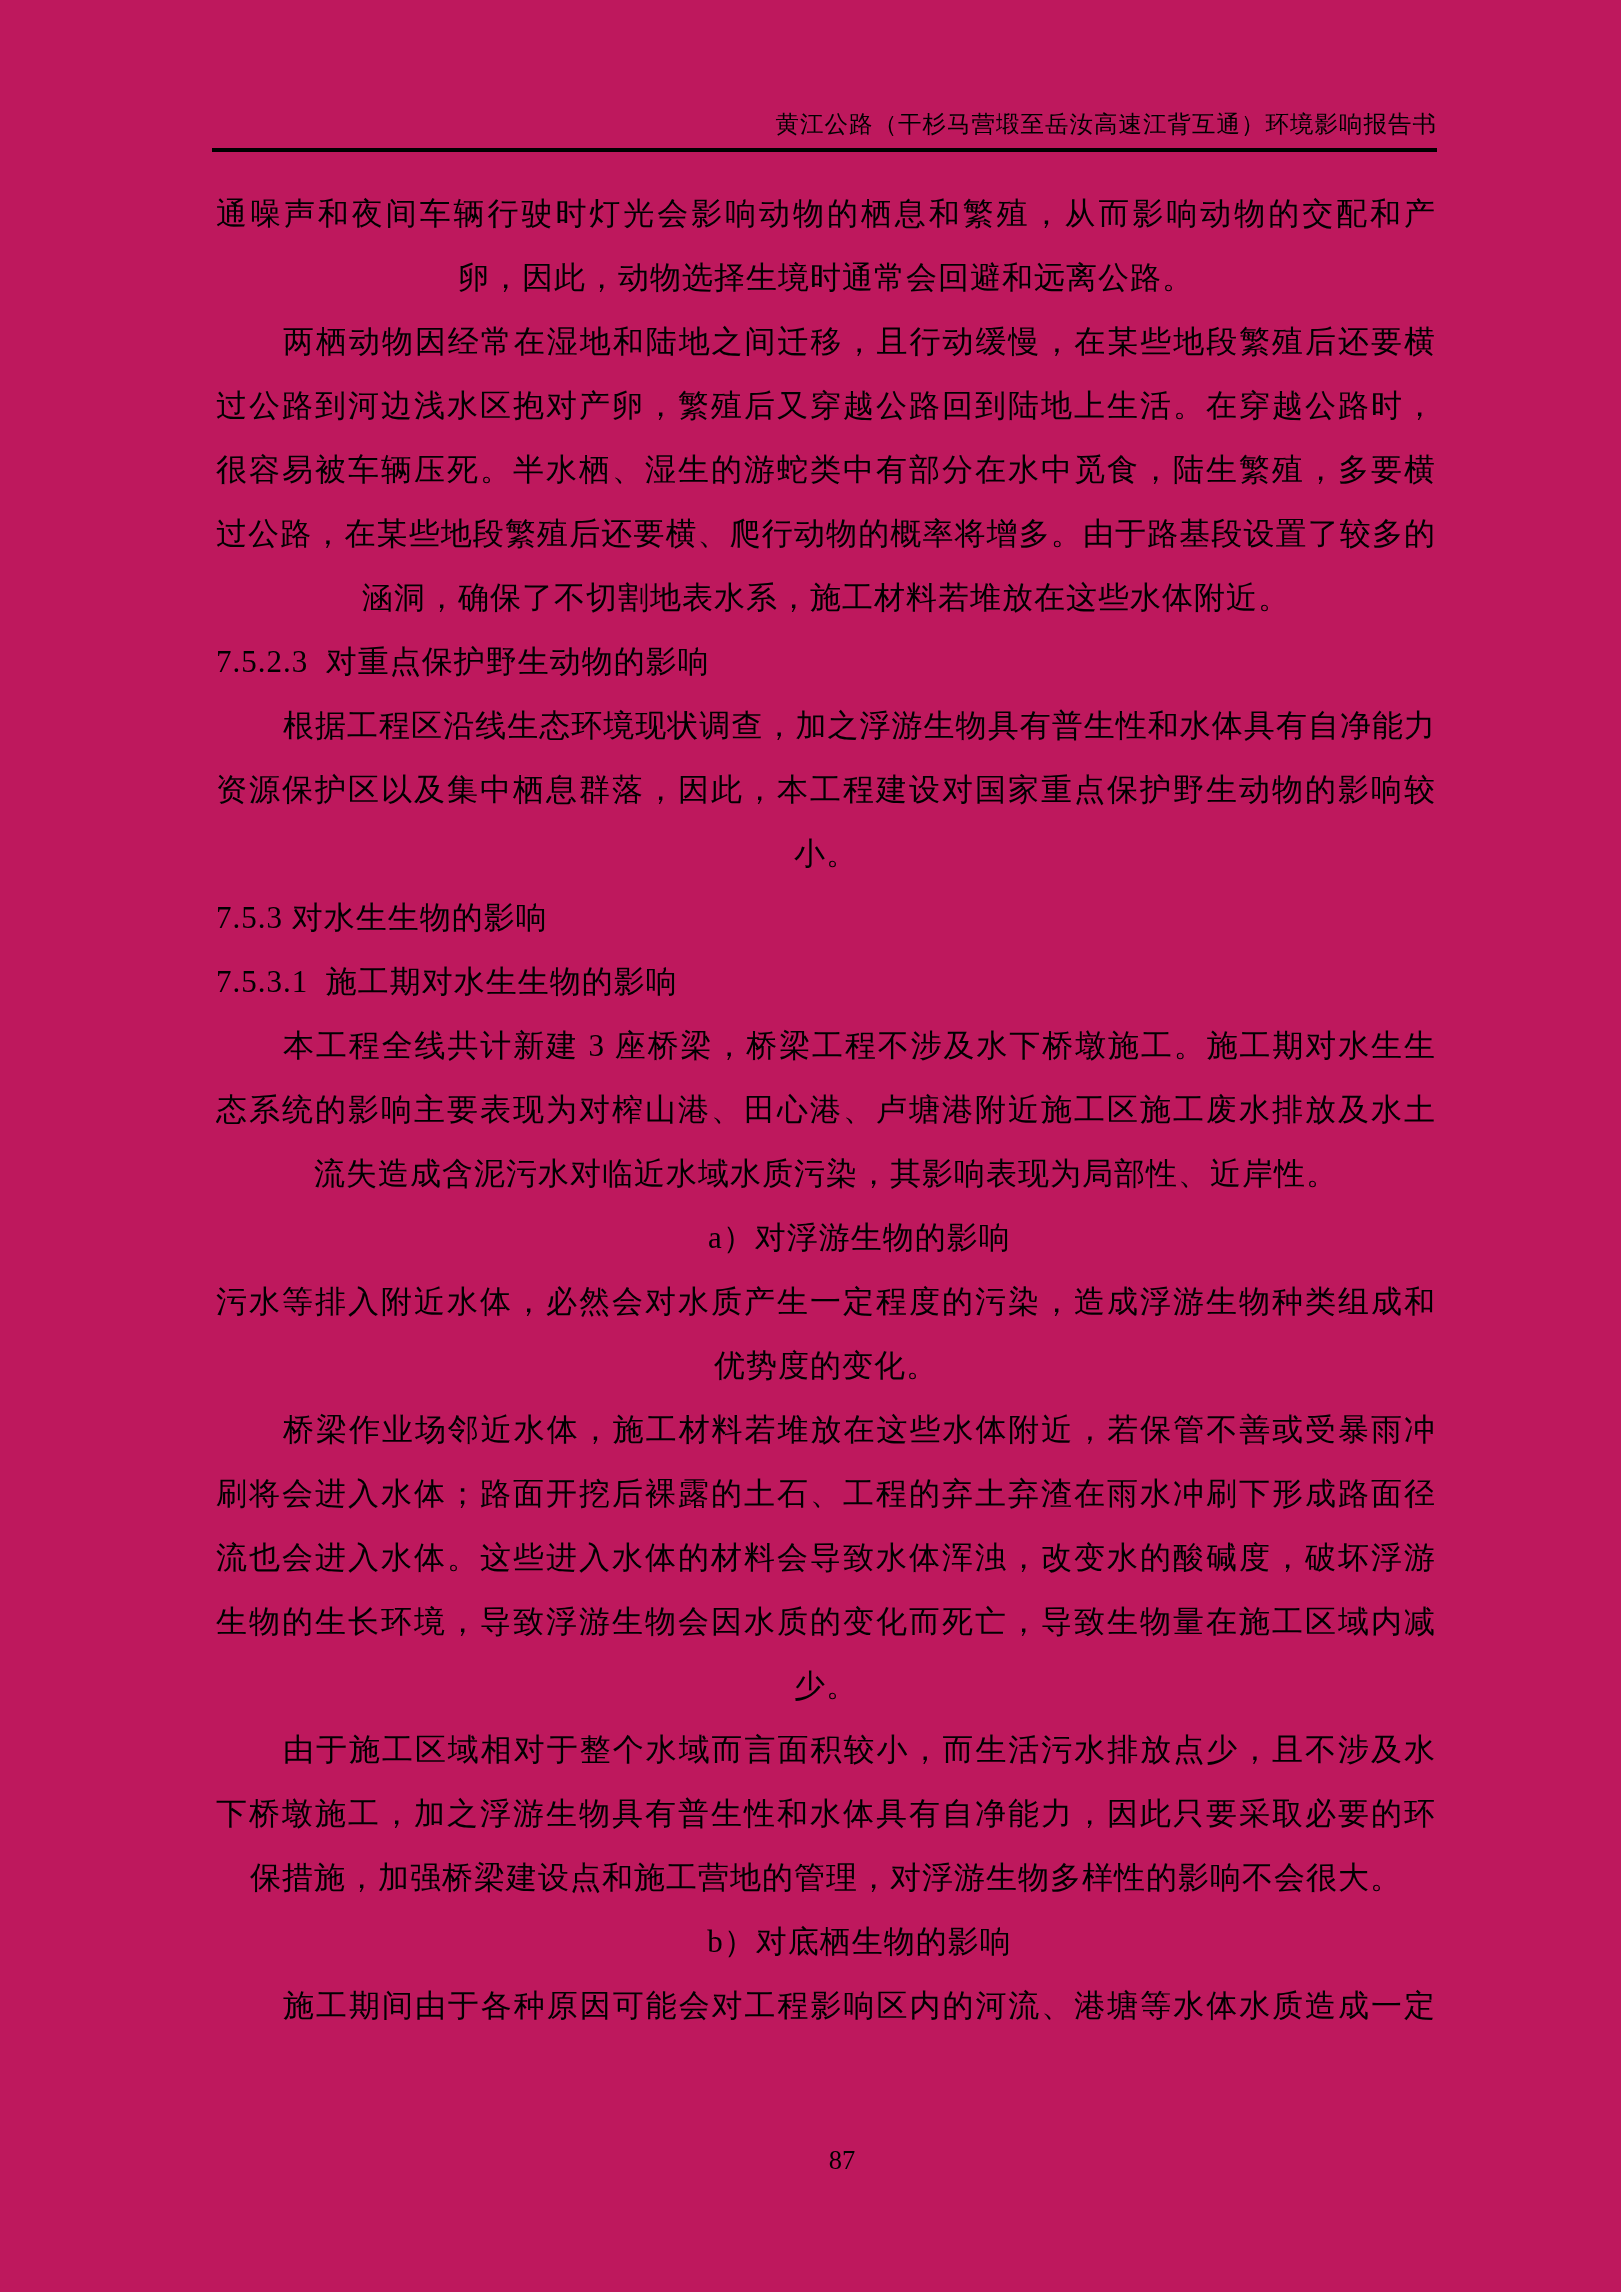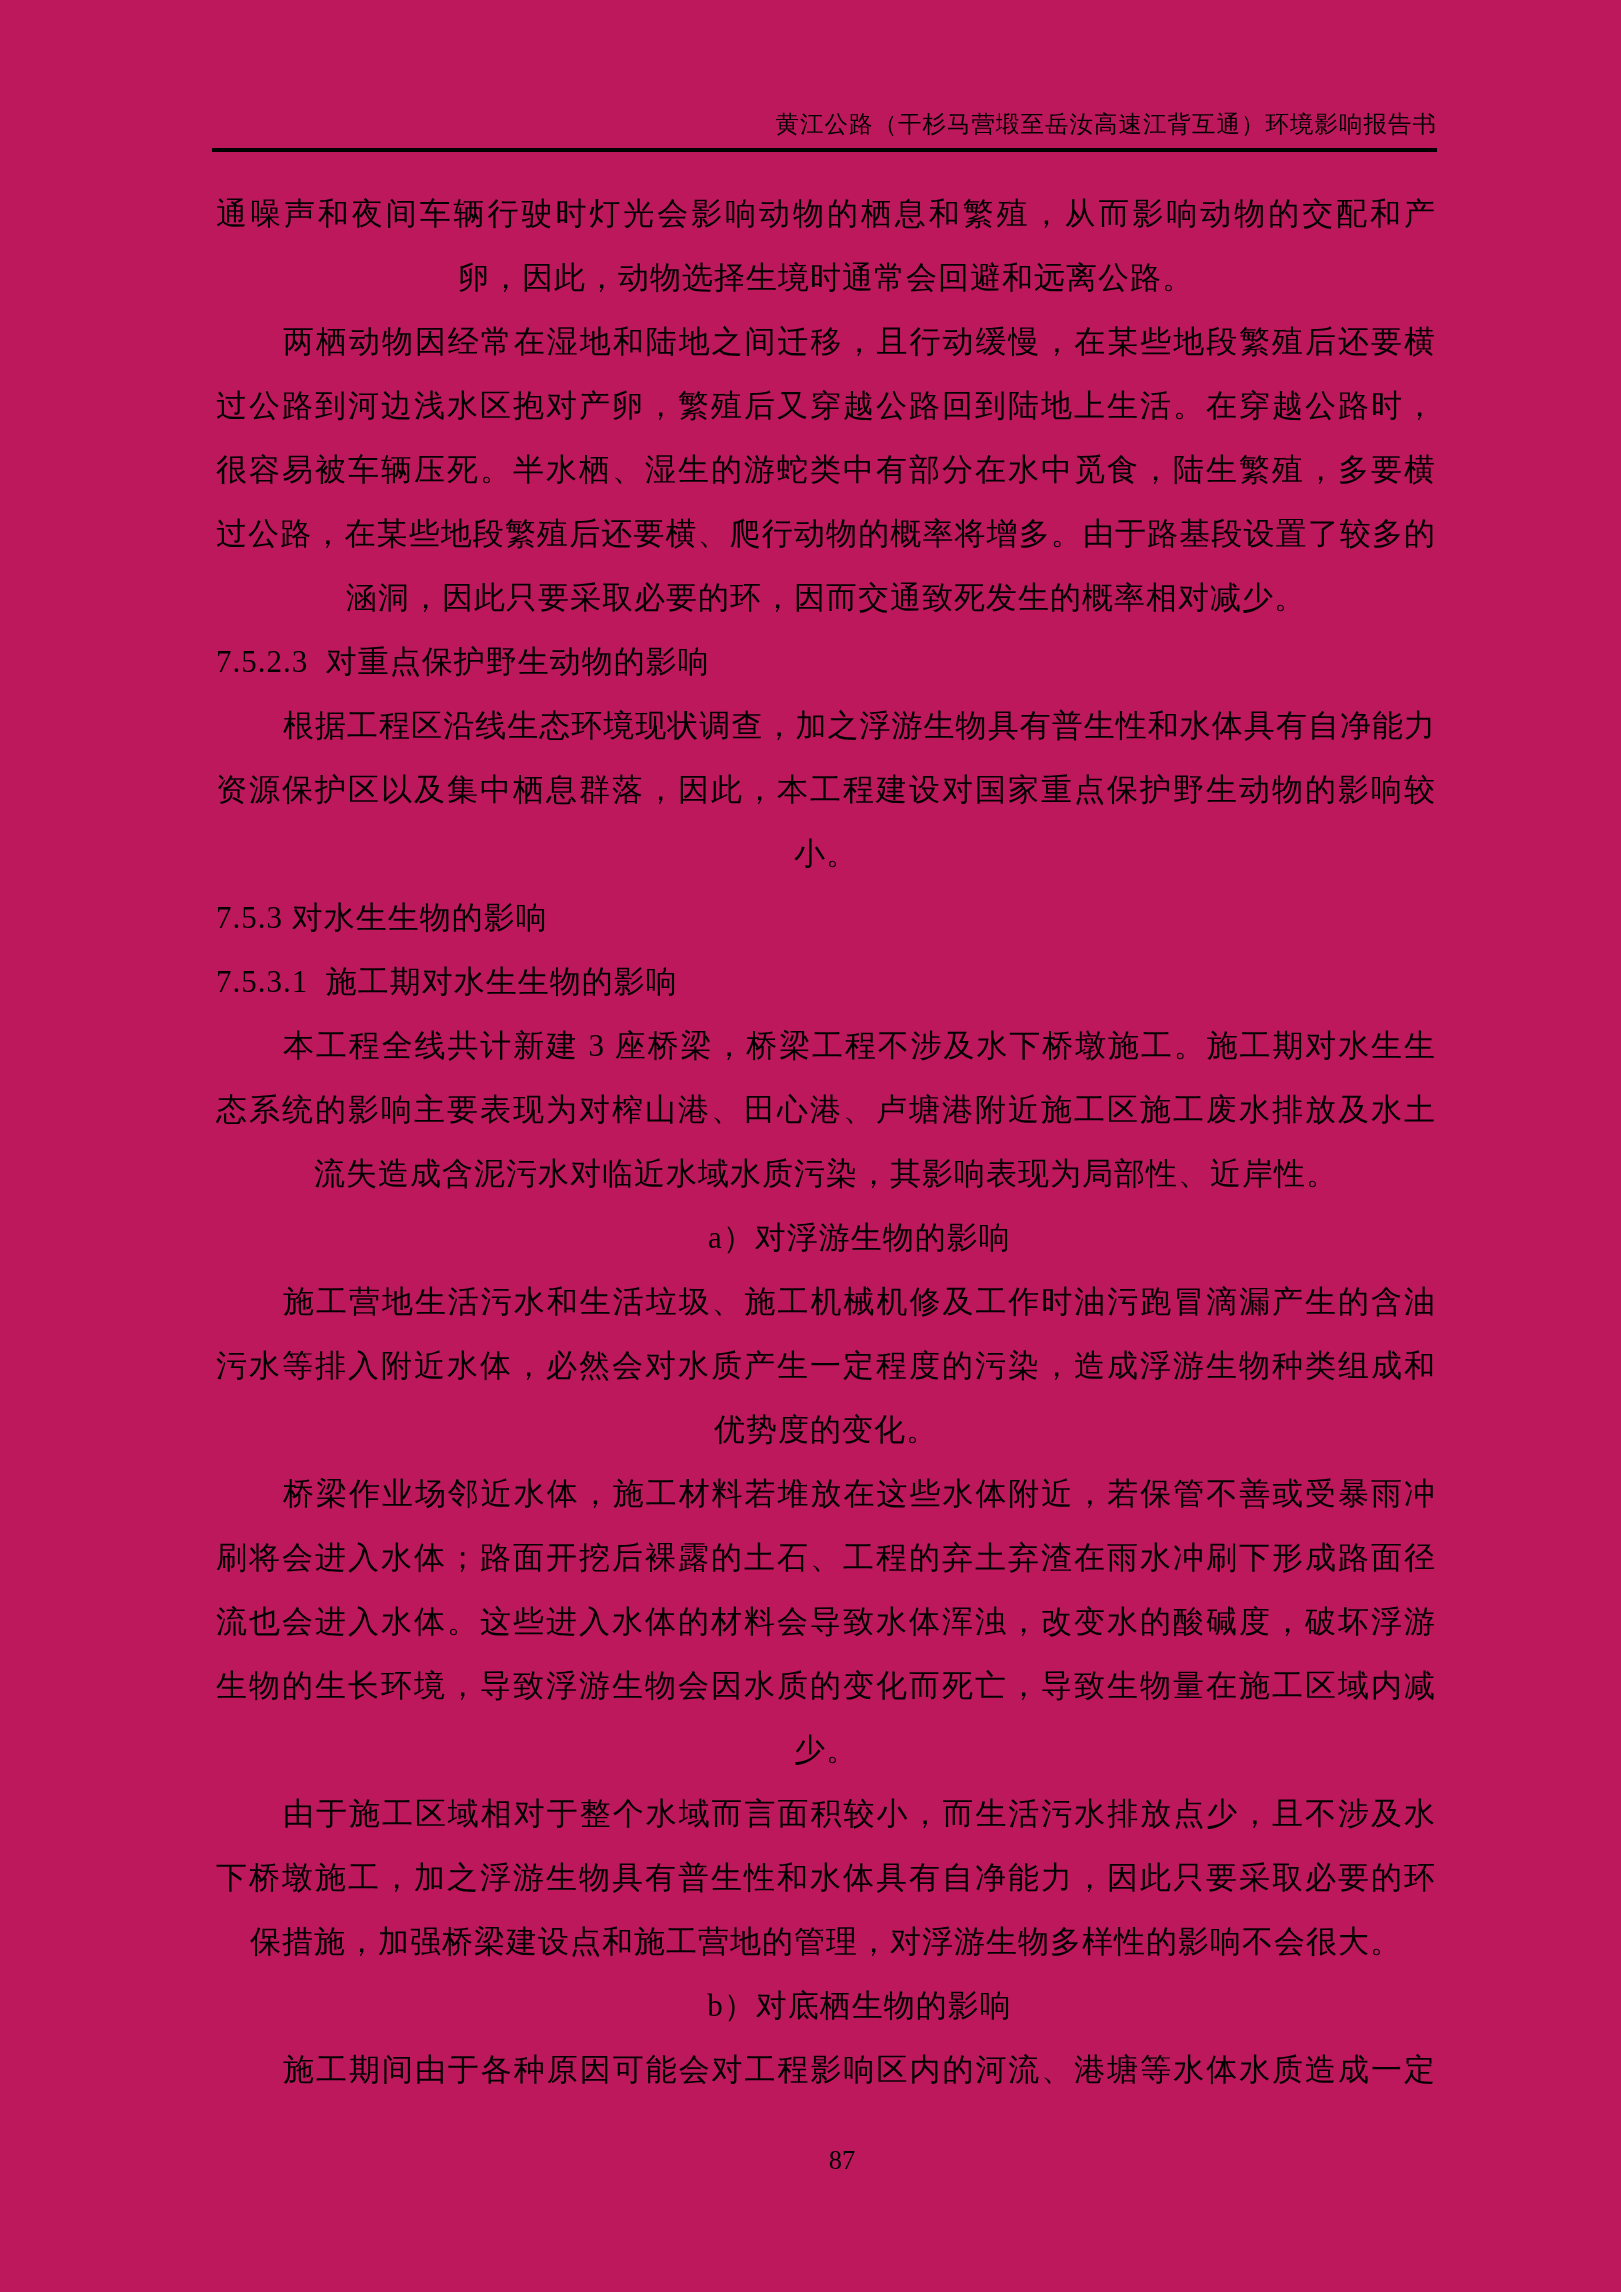--- a/index.html
+++ b/index.html
@@ -73,32 +73,31 @@
 
   <div class="header-rule"></div>
 
   <div class="body-text">
     <div class="line j">通噪声和夜间车辆行驶时灯光会影响动物的栖息和繁殖，从而影响动物的交配和产</div>
     <div class="line l">卵，因此，动物选择生境时通常会回避和远离公路。</div>
     <div class="line j i">两栖动物因经常在湿地和陆地之间迁移，且行动缓慢，在某些地段繁殖后还要横</div>
     <div class="line j">过公路到河边浅水区抱对产卵，繁殖后又穿越公路回到陆地上生活。在穿越公路时，</div>
     <div class="line j">很容易被车辆压死。半水栖、湿生的游蛇类中有部分在水中觅食，陆生繁殖，多要横</div>
     <div class="line j">过公路，在某些地段繁殖后还要横、爬行动物的概率将增多。由于路基段设置了较多的</div>
-    <div class="line l">涵洞，因此只要采取必要的环，因而交通致死发生的概率相对减少。</div>
+    <div class="line l">涵洞，确保了不切割地表水系，施工材料若堆放在这些水体附近。</div>
     <div class="line h">7.5.2.3  对重点保护野生动物的影响</div>
     <div class="line j i">根据工程区沿线生态环境现状调查，加之浮游生物具有普生性和水体具有自净能力</div>
     <div class="line j">资源保护区以及集中栖息群落，因此，本工程建设对国家重点保护野生动物的影响较</div>
     <div class="line l">小。</div>
     <div class="line h">7.5.3 对水生生物的影响</div>
     <div class="line h">7.5.3.1  施工期对水生生物的影响</div>
     <div class="line j i">本工程全线共计新建 3 座桥梁，桥梁工程不涉及水下桥墩施工。施工期对水生生</div>
     <div class="line j">态系统的影响主要表现为对榨山港、田心港、卢塘港附近施工区施工废水排放及水土</div>
     <div class="line l">流失造成含泥污水对临近水域水质污染，其影响表现为局部性、近岸性。</div>
     <div class="line l i">a）对浮游生物的影响</div>
-    <div class="line j i">施工营地生活污水和生活垃圾、施工机械机修及工作时油污跑冒滴漏产生的含油</div>
     <div class="line j">污水等排入附近水体，必然会对水质产生一定程度的污染，造成浮游生物种类组成和</div>
     <div class="line l">优势度的变化。</div>
     <div class="line j i">桥梁作业场邻近水体，施工材料若堆放在这些水体附近，若保管不善或受暴雨冲</div>
     <div class="line j">刷将会进入水体；路面开挖后裸露的土石、工程的弃土弃渣在雨水冲刷下形成路面径</div>
     <div class="line j">流也会进入水体。这些进入水体的材料会导致水体浑浊，改变水的酸碱度，破坏浮游</div>
     <div class="line j">生物的生长环境，导致浮游生物会因水质的变化而死亡，导致生物量在施工区域内减</div>
     <div class="line l">少。</div>
     <div class="line j i">由于施工区域相对于整个水域而言面积较小，而生活污水排放点少，且不涉及水</div>
     <div class="line j">下桥墩施工，加之浮游生物具有普生性和水体具有自净能力，因此只要采取必要的环</div>
     <div class="line l">保措施，加强桥梁建设点和施工营地的管理，对浮游生物多样性的影响不会很大。</div>

